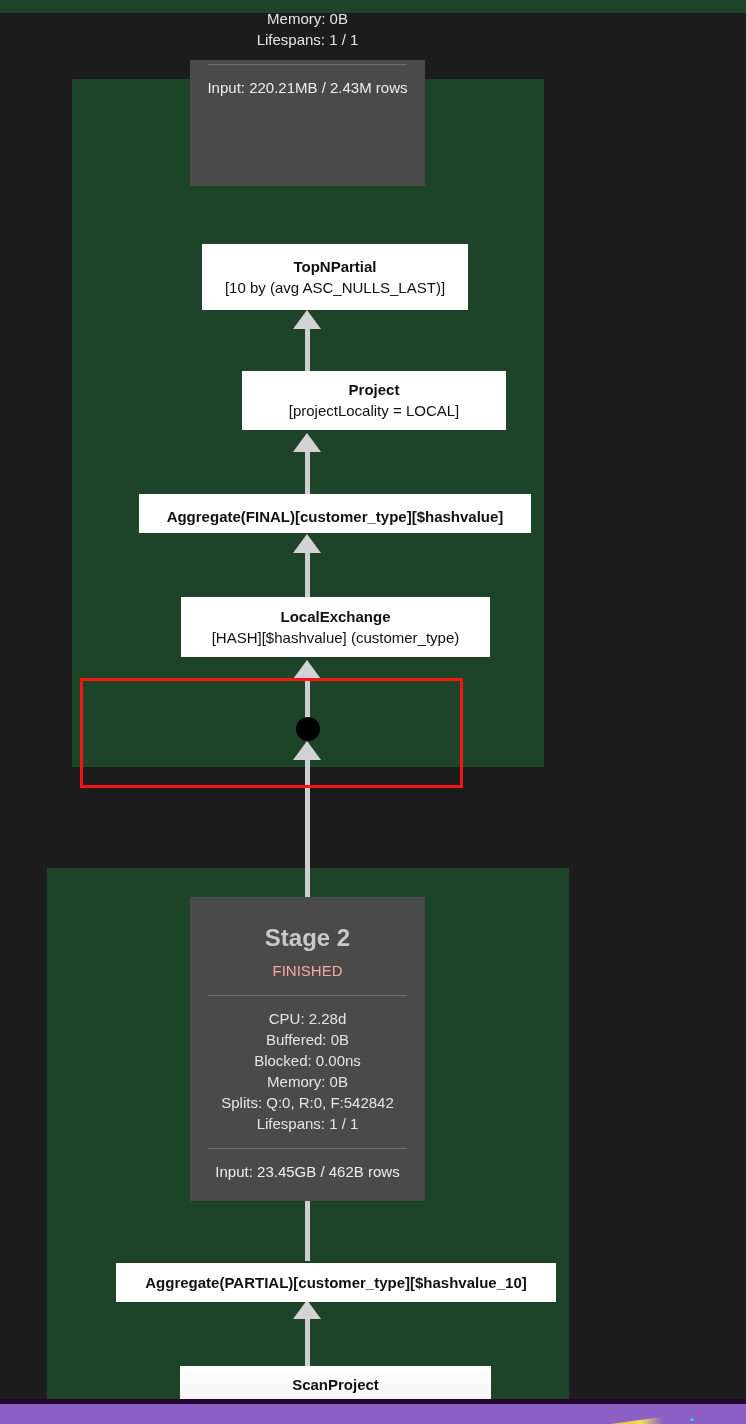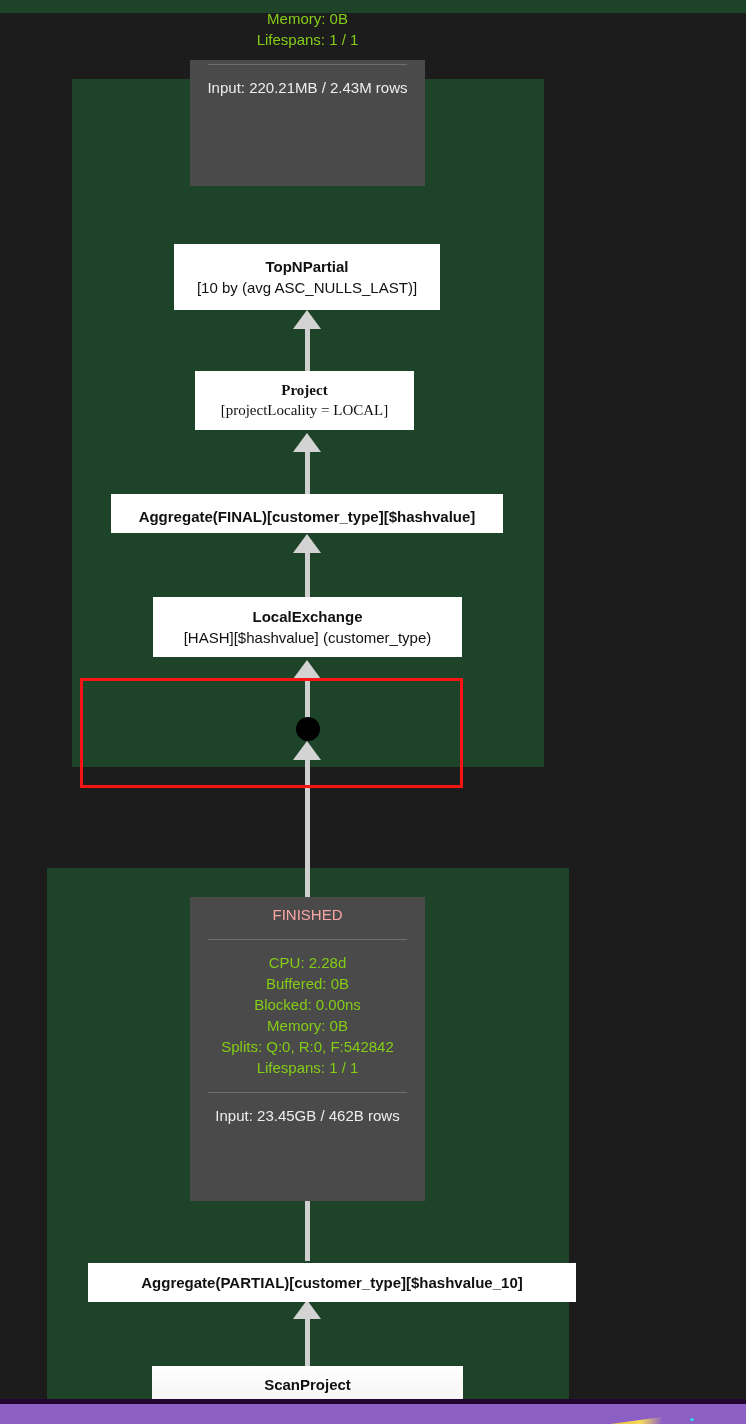--- a/index.html
+++ b/index.html
@@ -27,30 +27,30 @@
 
   
   .stage-card{position:absolute;background:#4a4a4a;color:#e8e8e8;text-align:center;
     box-sizing:border-box;padding:0 14px;}
   #stage-card-top{left:190px;top:60px;width:235px;height:126px;}
   #stage-card-bottom{left:190px;top:897px;width:235px;height:304px;}
 
   .stage-title{font-size:24px;font-weight:bold;color:#c9c9c9;margin-top:26px;line-height:30px;}
   .stage-state{font-size:15px;color:#fca5a5;margin-top:8px;line-height:20px;}
   .stage-sep{height:1px;background:#6d6d6d;margin:14px 4px 12px 4px;}
-  .stage-metric{font-size:15px;line-height:21px;color:#84cc16;white-space:nowrap;}
+  .stage-metric{font-size:15px;line-height:21px;color:#e5e5e5;white-space:nowrap;}
   .stage-input{font-size:15px;line-height:21px;color:#ededed;white-space:nowrap;}
 
   .card-clip-inner{position:relative;}
   #stage-card-top .clip-shift{margin-top:-52px;}
 
   
   .node{position:absolute;background:#ffffff;color:#111;text-align:center;
     box-sizing:border-box;display:flex;flex-direction:column;justify-content:center;
-    align-items:center;padding:6px 10px;}
+    align-items:center;padding:6px 10px;margin-left:28px;}
   .node-title{font-size:15px;font-weight:bold;line-height:20px;white-space:nowrap;}
   .node-sub{font-size:15px;line-height:21px;white-space:nowrap;}
   .node-grad{background:linear-gradient(180deg,#ffffff 0%,#eeeeee 100%);}
 
   
   .edge-line{position:absolute;width:5px;background:#cfcfcf;}
   .arrow-head{position:absolute;width:0;height:0;
     border-left:14px solid transparent;border-right:14px solid transparent;
     border-bottom:19px solid #d3d3d3;}
   .edge-dot{position:absolute;width:24px;height:24px;border-radius:50%;background:#000;}
@@ -98,52 +98,53 @@
       <div class="clip-shift">
         <div class="stage-metric">Memory: 0B</div>
         <div class="stage-metric">Lifespans: 1 / 1</div>
         <div class="stage-sep"></div>
         <div class="stage-input">Input: 220.21MB / 2.43M rows</div>
       </div>
     </div>
   </div>
 
   <div class="stage-card" id="stage-card-bottom">
+    <div class="stage-title">Stage 2</div>
     <div class="stage-state">FINISHED</div>
     <div class="stage-sep"></div>
     <div class="stage-metric">CPU: 2.28d</div>
     <div class="stage-metric">Buffered: 0B</div>
     <div class="stage-metric">Blocked: 0.00ns</div>
     <div class="stage-metric">Memory: 0B</div>
     <div class="stage-metric">Splits: Q:0, R:0, F:542842</div>
     <div class="stage-metric">Lifespans: 1 / 1</div>
     <div class="stage-sep"></div>
     <div class="stage-input">Input: 23.45GB / 462B rows</div>
   </div>
 
   <div class="node" style="left:174px;top:244px;width:266px;height:66px;">
     <div class="node-title">TopNPartial</div>
     <div class="node-sub">[10 by (avg ASC_NULLS_LAST)]</div>
   </div>
 
-  <div class="node" style="left:195px;top:371px;width:219px;height:59px;font-family:Liberation Serif, serif;">
+  <div class="node" style="left:214px;top:371px;width:264px;height:59px;">
     <div class="node-title">Project</div>
     <div class="node-sub">[projectLocality = LOCAL]</div>
   </div>
 
   <div class="node" style="left:111px;top:494px;width:392px;height:39px;justify-content:flex-end;">
     <div class="node-title">Aggregate(FINAL)[customer_type][$hashvalue]</div>
   </div>
 
   <div class="node" style="left:153px;top:597px;width:309px;height:60px;">
     <div class="node-title">LocalExchange</div>
     <div class="node-sub">[HASH][$hashvalue] (customer_type)</div>
   </div>
 
-  <div class="node" style="left:88px;top:1263px;width:488px;height:39px;">
+  <div class="node" style="left:88px;top:1263px;width:440px;height:39px;">
     <div class="node-title">Aggregate(PARTIAL)[customer_type][$hashvalue_10]</div>
   </div>
 
   <div class="node node-grad" style="left:152px;top:1366px;width:311px;height:60px;justify-content:flex-start;padding-top:9px;">
     <div class="node-title">ScanProject</div>
     <div class="node-sub">[table = TableHandle {connectorId='</div>
   </div>
 
   <div class="sel-rect" style="left:80px;top:678px;width:383px;height:110px;"></div>
 

